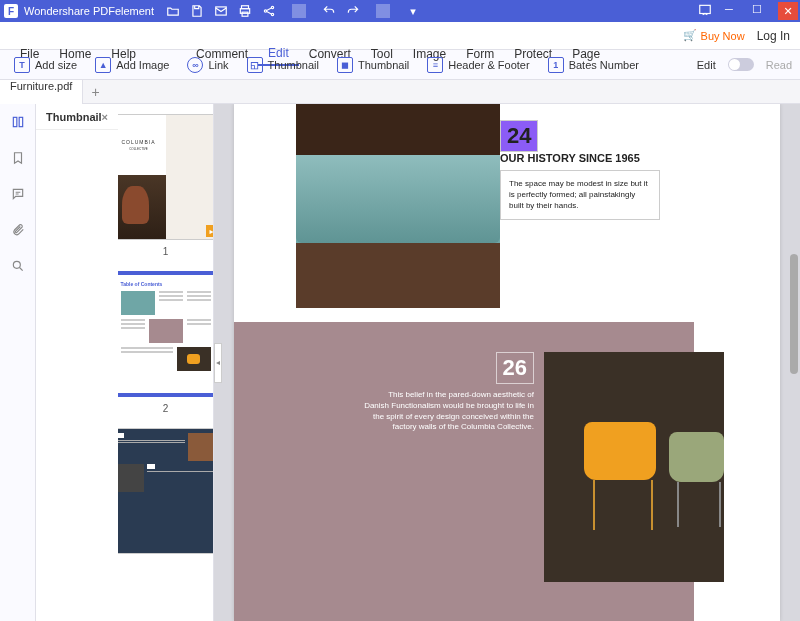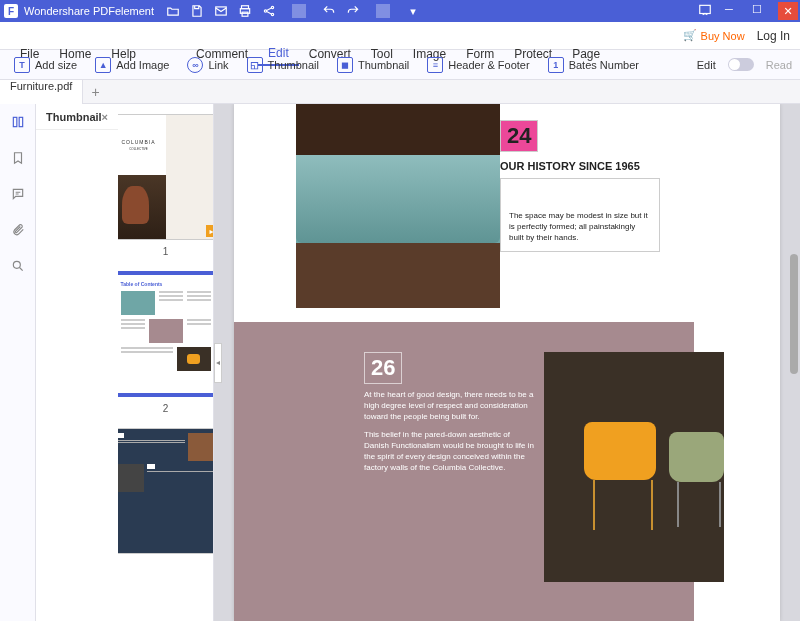--- a/index.html
+++ b/index.html
@@ -41,24 +41,24 @@
 .thumb.selected { border:2px solid #4a5fd6; }
 .thumblabel { font-size:10px; color:#555; margin-bottom:8px; }
 .canvas { flex:1; background:#d8d8de; position:relative; overflow:hidden; }
 .splitter { position:absolute; left:0; top:50%; width:8px; height:40px; background:#fff; border:1px solid #ccc; display:flex; align-items:center; justify-content:center; font-size:8px; color:#888; cursor:pointer; transform:translateY(-50%); }
 .page { position:absolute; left:20px; right:20px; top:0; bottom:0; background:#fff; box-shadow:0 0 4px rgba(0,0,0,0.15); }
 .scroll-v { position:absolute; right:2px; top:150px; width:8px; height:120px; background:#aaa; border-radius:4px; }
 
 .sofa-img { position:absolute; left:62px; top:0; width:204px; height:204px; background:linear-gradient(#3a2518 0 25%,#6fa6a6 25% 68%,#5a3c2a 68% 100%); }
 .sofa-img::after { content:""; position:absolute; left:0; right:0; top:25%; height:43%; background:linear-gradient(180deg,#8fbdbd,#5f9494); border-radius:0 0 6px 6px; }
 .box24 { position:absolute; left:266px; top:16px; width:160px; font-size:8px; color:#222; }
-.box24 .num { font-size:22px; font-weight:bold; border:1px solid #ccc; padding:2px 6px; display:inline-block; background:#ec4899; margin-bottom:8px; }
+.box24 .num { font-size:22px; font-weight:bold; border:1px solid #ccc; padding:2px 6px; display:inline-block; background:#8b5cf6; margin-bottom:0; }
 .box24 .hd { font-size:11px; font-weight:bold; margin-bottom:6px; }
 .box24 .bd { border:1px solid #ccc; padding:8px; line-height:1.35; }
-.lower { position:absolute; left:0; top:218px; width:460px; height:300px; background:#a68a8f; }
+.lower { position:absolute; left:0; top:218px; width:460px; height:300px; background:#a68a8f;text-align:right; }
 .box26 { position:absolute; left:130px; top:30px; width:170px; color:#fff; font-size:8px; }
 .box26 .num { font-size:22px; font-weight:bold; border:1px solid rgba(255,255,255,0.6); padding:2px 6px; display:inline-block; margin-bottom:6px; }
 .box26 .hd { font-size:11px; font-weight:bold; margin-bottom:8px; }
 .box26 p { margin-bottom:8px; line-height:1.35; }
 .chair-img { position:absolute; left:310px; top:30px; width:180px; height:230px; background:linear-gradient(#3a3026 0 100%); overflow:hidden; }
 .chair-orange { position:absolute; left:40px; top:70px; width:78px; height:110px; }
 .chair-orange .seat { width:72px; height:58px; background:#f0a020; border-radius:8px 8px 12px 12px; }
 .chair-orange .legs { width:60px; height:50px; border-left:2px solid #c89030; border-right:2px solid #c89030; margin:0 auto; }
 .chair-green { position:absolute; left:125px; top:80px; width:60px; height:100px; }
 .chair-green .seat { width:55px; height:50px; background:#9aa77a; border-radius:8px 8px 12px 12px; }
@@ -330,27 +330,26 @@
   </div>
 
   <div class="canvas">
     <div class="splitter">◂</div>
     <div class="page">
       <div class="sofa-img"></div>
       <div class="box24">
         <div class="num">24</div>
         <div class="hd">OUR HISTORY SINCE 1965</div>
         <div class="bd">
-          <p style="margin-top:24px">The space may be modest in size but it is perfectly formed; all painstakingly built by their hands.</p>
+          <p style="margin-top:0">The space may be modest in size but it is perfectly formed; all painstakingly built by their hands.</p>
         </div>
       </div>
       <div class="lower">
         <div class="box26">
           <div class="num">26</div>
-          <p>At the heart of good design, there needs to be a high degree level of respect and consideration toward the people being built for.</p>
           <p>This belief in the pared-down aesthetic of Danish Functionalism would be brought to life in the spirit of every design conceived within the factory walls of the Columbia Collective.</p>
         </div>
         <div class="chair-img">
           <div class="chair-orange">
               <div class="seat"></div>
               <div class="legs"></div>
             </div>
           <div class="chair-green">
               <div class="seat"></div>
               <div class="legs"></div>

